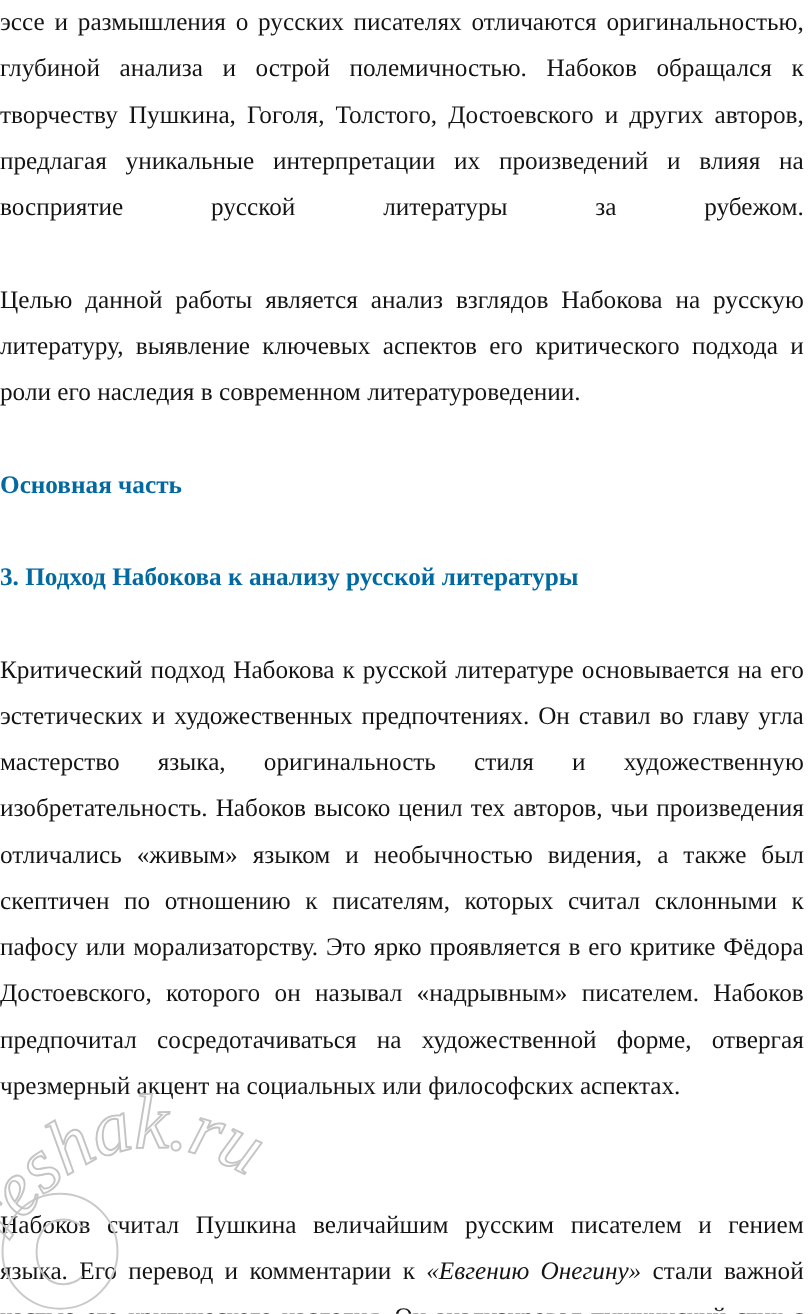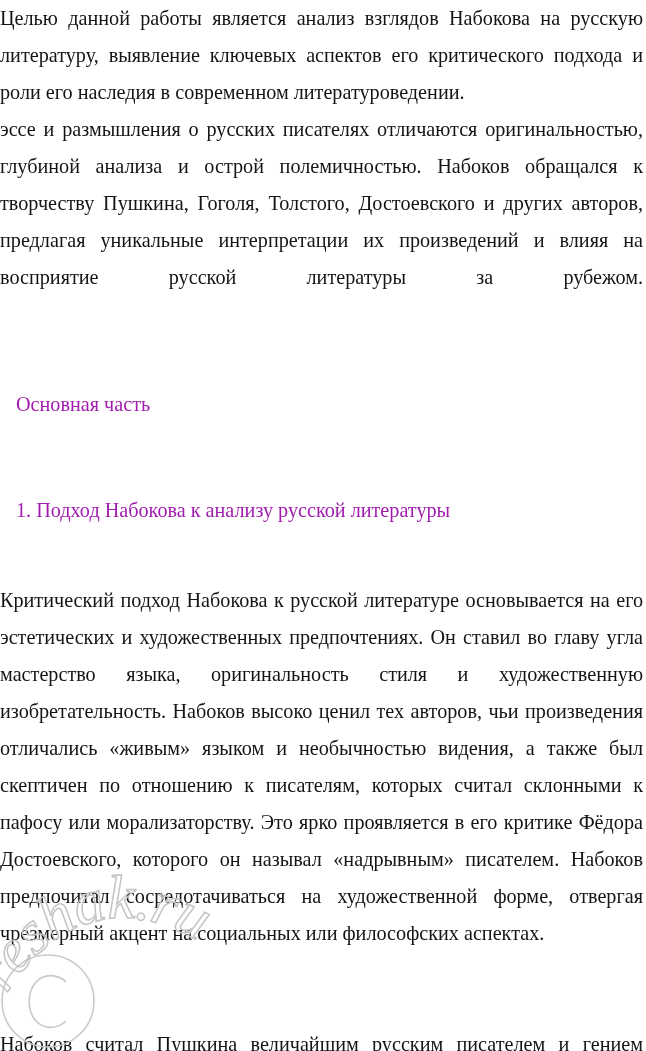--- a/index.html
+++ b/index.html
@@ -47,27 +47,27 @@
   }
 
   
   p.para.justify-last::after {
     content: "";
     display: inline-block;
     width: 100%;
   }
 
   h3.heading {
-    margin: 16px;
+    margin: 0;
     padding: 0;
     font-size: 20.2px;
     line-height: 37px;
-    font-weight: normal;
+    font-weight: bold;
     text-align: left;
-    color: #a21caf;
+    color: #0369a1;
   }
 
   .spacer-line {
     height: 37px;
   }
 
   em.title-italic {
     font-style: italic;
   }
 
@@ -102,31 +102,31 @@
     letter-spacing: -1px;
   }
 </style>
 </head>
 <body>
 
 <div id="page">
 
   <div class="doc">
 
+    <p class="para justify-last">эссе и размышления о русских писателях отличаются оригинальностью, глубиной анализа и острой полемичностью. Набоков обращался к творчеству Пушкина, Гоголя, Толстого, Достоевского и других авторов, предлагая уникальные интерпретации их произведений и влияя на восприятие русской литературы за рубежом.</p>
+
     <p class="para">Целью данной работы является анализ взглядов Набокова на русскую литературу, выявление ключевых аспектов его критического подхода и роли его наследия в современном литературоведении.</p>
-
-    <p class="para justify-last">эссе и размышления о русских писателях отличаются оригинальностью, глубиной анализа и острой полемичностью. Набоков обращался к творчеству Пушкина, Гоголя, Толстого, Достоевского и других авторов, предлагая уникальные интерпретации их произведений и влияя на восприятие русской литературы за рубежом.</p>
 
     <div class="spacer-line"></div>
 
     <h3 class="heading">Основная часть</h3>
 
     <div class="spacer-line"></div>
 
-    <h3 class="heading">1. Подход Набокова к анализу русской литературы</h3>
+    <h3 class="heading">3. Подход Набокова к анализу русской литературы</h3>
 
     <div class="spacer-line"></div>
 
     <p class="para">Критический подход Набокова к русской литературе основывается на его эстетических и художественных предпочтениях. Он ставил во главу угла мастерство языка, оригинальность стиля и художественную изобретательность. Набоков высоко ценил тех авторов, чьи произведения отличались «живым» языком и необычностью видения, а также был скептичен по отношению к писателям, которых считал склонными к пафосу или морализаторству. Это ярко проявляется в его критике Фёдора Достоевского, которого он называл «надрывным» писателем. Набоков предпочитал сосредотачиваться на художественной форме, отвергая чрезмерный акцент на социальных или философских аспектах.</p>
 
     <div class="spacer-line"></div>
 
 
     <div class="spacer-line"></div>
 

